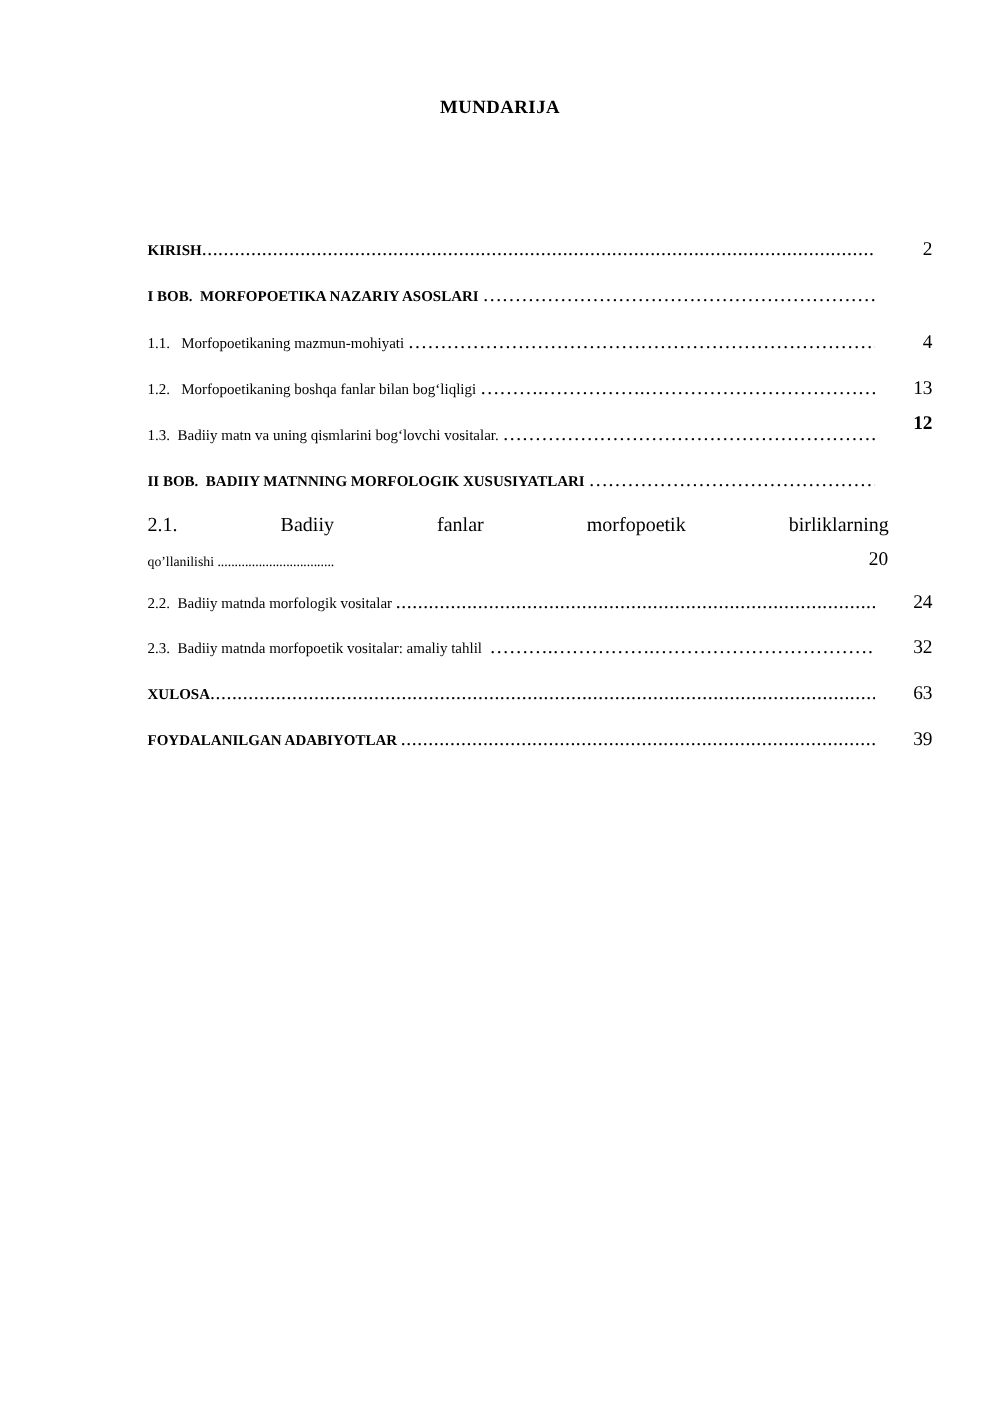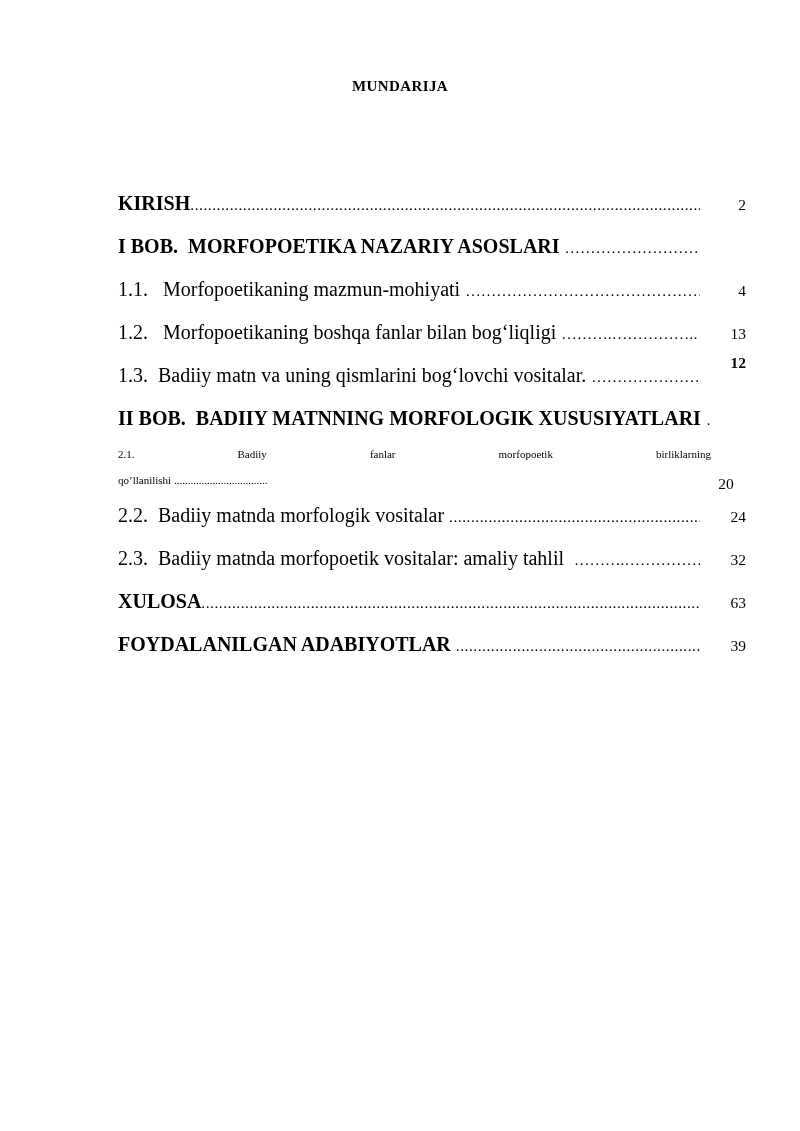--- a/index.html
+++ b/index.html
@@ -44,21 +44,21 @@
     position: relative;
     display: block;
     margin-bottom: 16px;
   }
   .entry-line {
     display: flex;
     align-items: baseline;
     width: 100%;
   }
   .entry-text {
-    font-size: 20px;
+    font-size: 12px;
     line-height: 1.35;
     white-space: pre;
   }
   .entry-text.bold {
     font-weight: bold;
   }
   .leader {
     flex: 1 1 auto;
     overflow: hidden;
     white-space: nowrap;
@@ -85,39 +85,39 @@
     font-size: 15.5px;
     padding-left: 6px;
   }
   .page-num.nonum {
     width: 40px;
   }
   
   .entry-justify .just-line {
     display: flex;
     justify-content: space-between;
-    font-size: 11px;
+    font-size: 16px;
     width: 593px;
   }
   .entry-justify .just-line span {
     white-space: pre;
   }
   .entry-justify .second-line {
     font-size: 11px;
     margin-top: 14px;
   }
   .entry-justify {
     position: relative;
   }
   .entry-justify .side-num {
     position: absolute;
-    right: 0;
+    right: 11px;
     top: 27px;
     width: 40px;
-    text-align: center;
+    text-align: left;
     font-size: 15.5px;
     font-family: Liberation Serif, serif;
   }
   .entry-13 .page-num {
     align-self: flex-start;
     position: relative;
     top: -8px;
     font-weight: bold;
   }
 </style>

